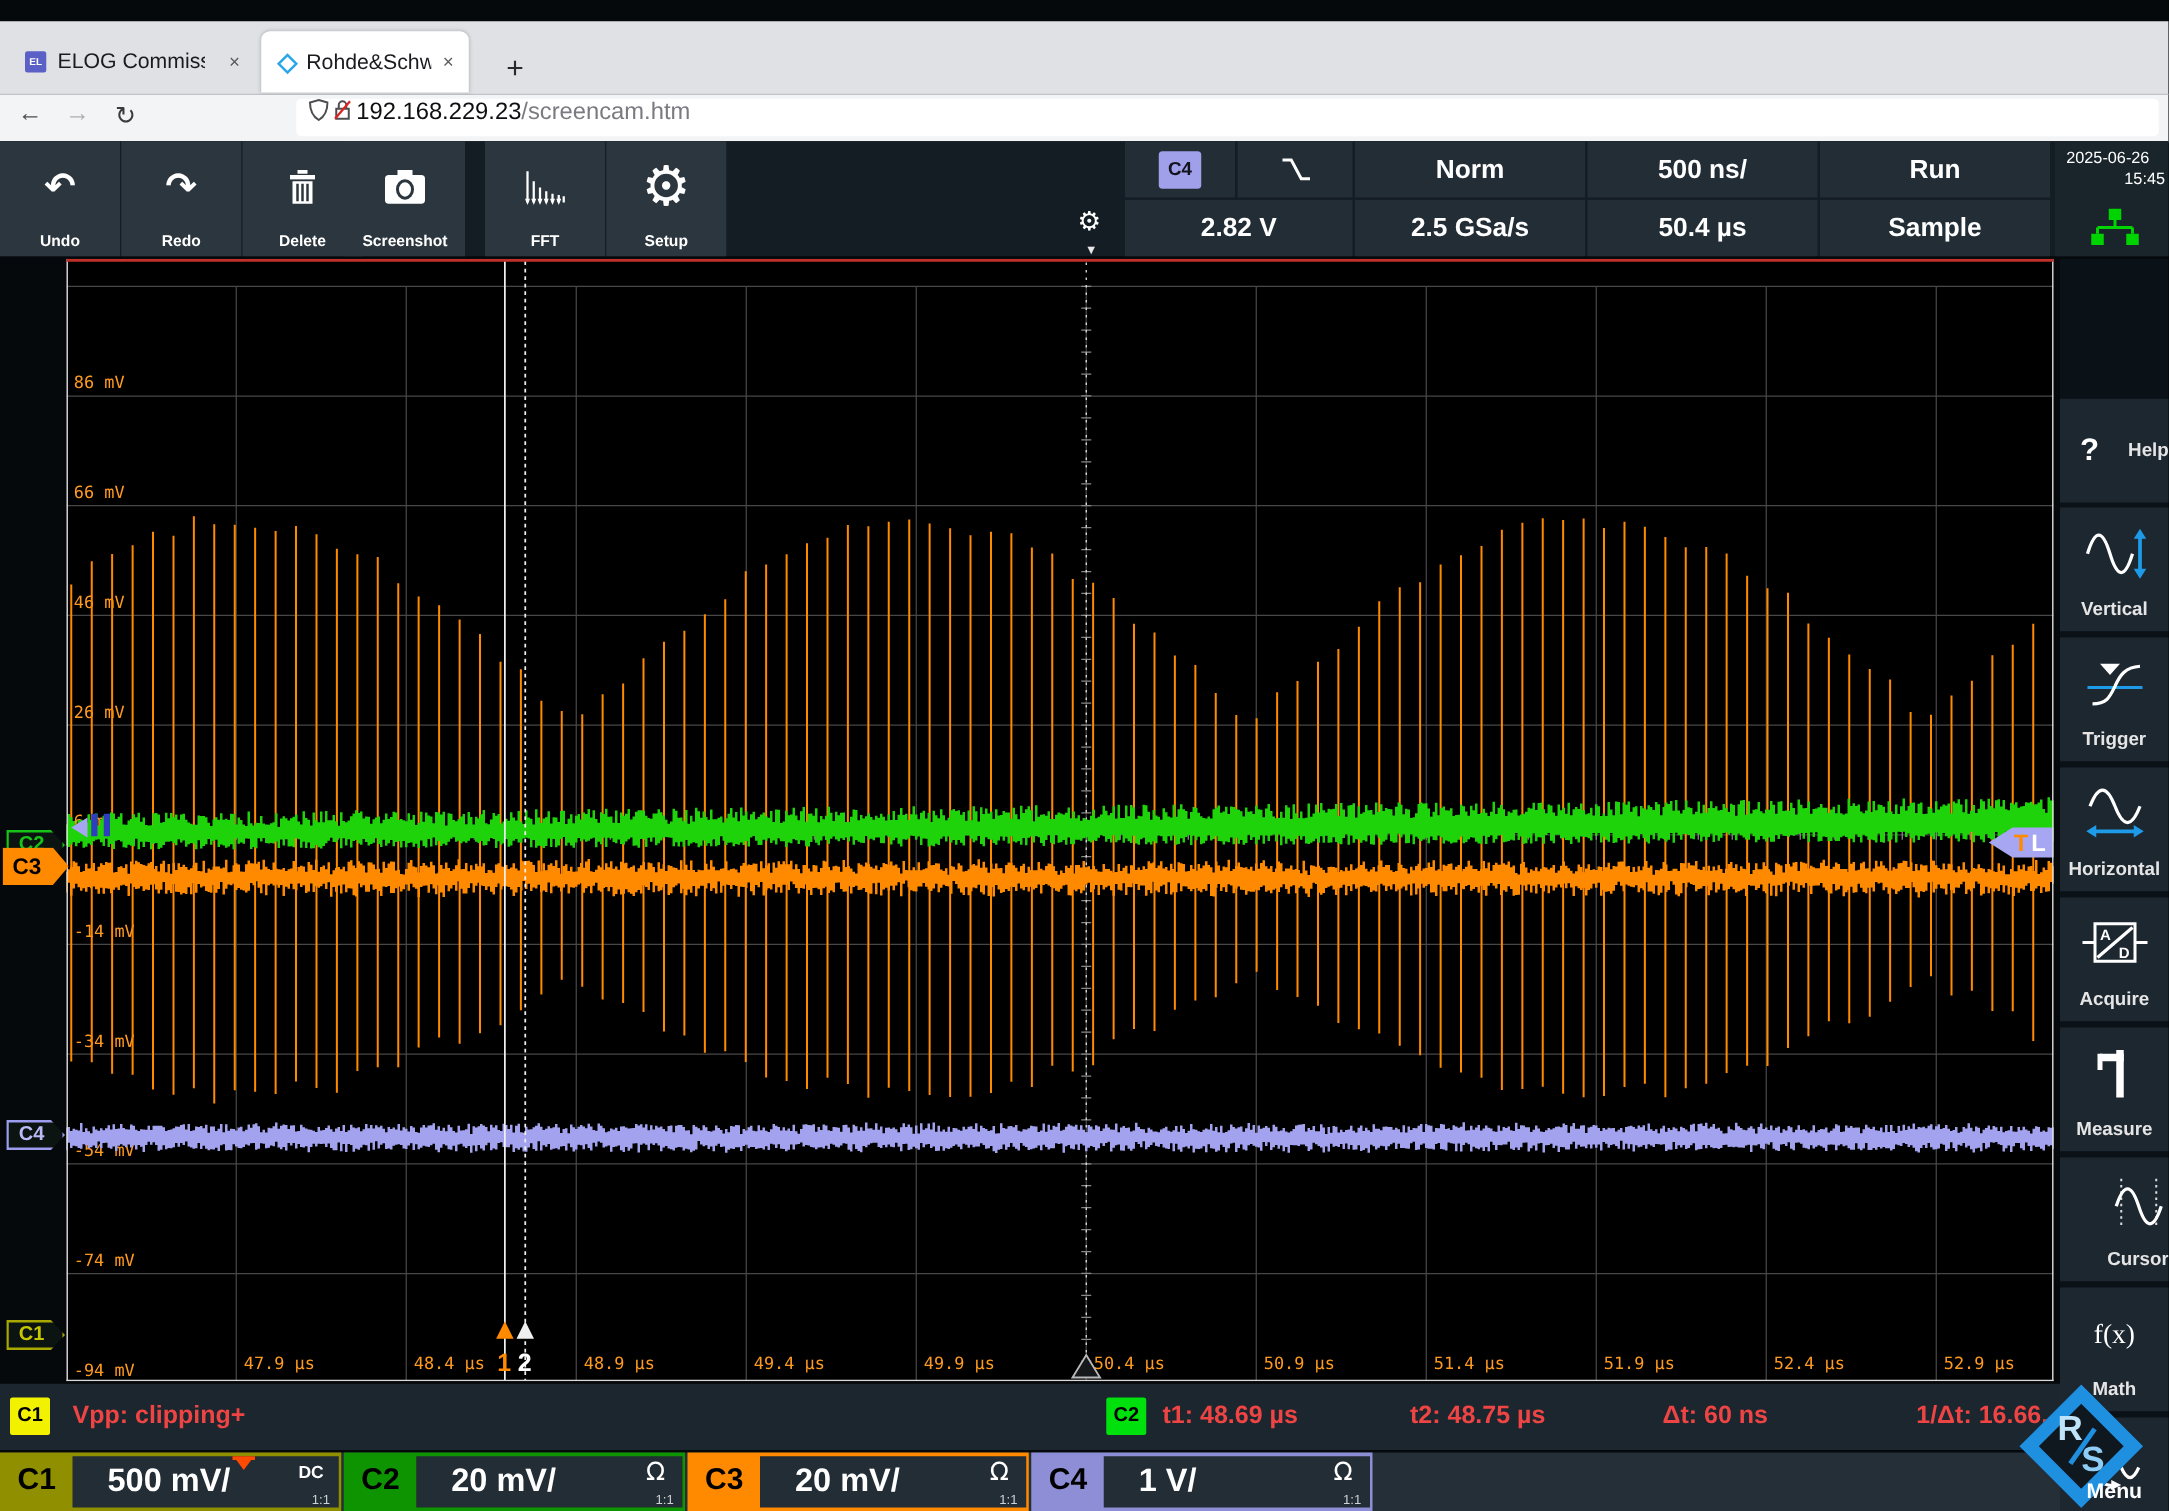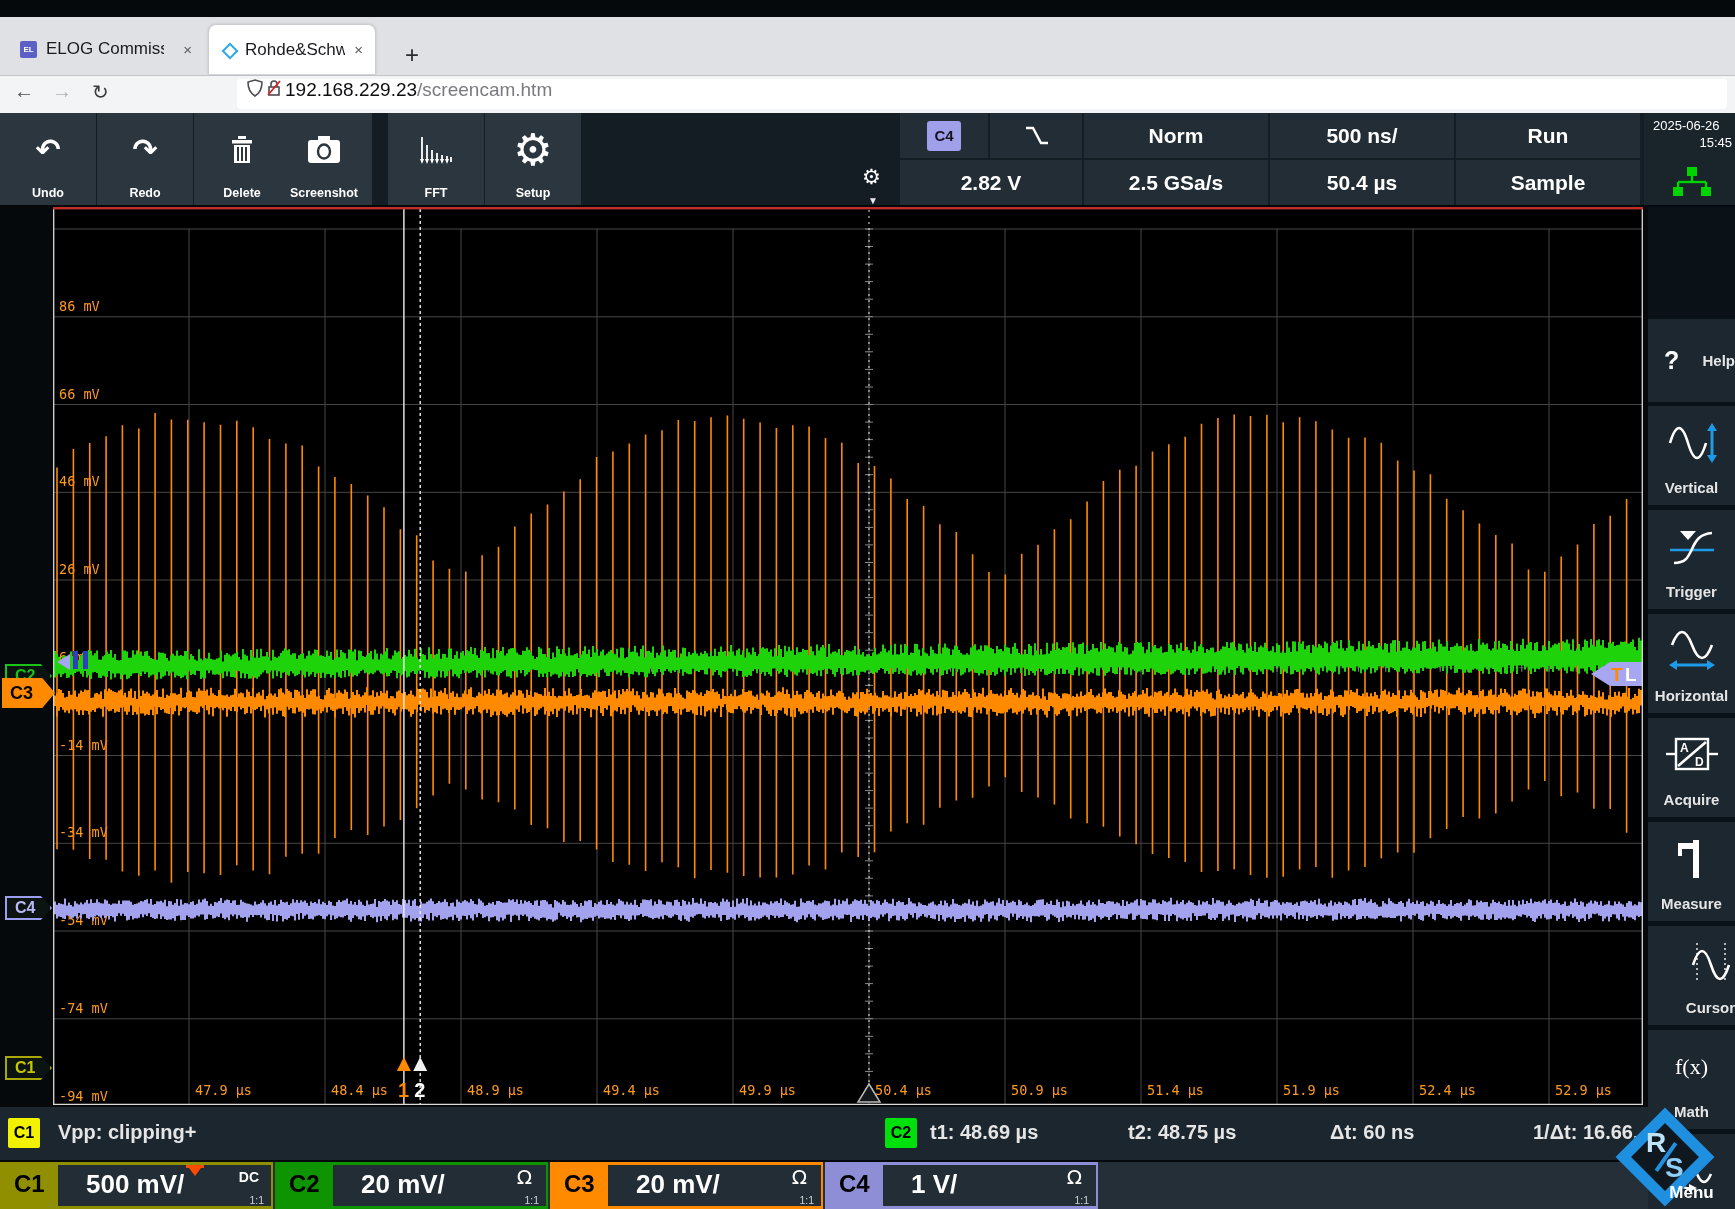--- a/index.html
+++ b/index.html
@@ -39,21 +39,21 @@
   #datecell .dt{position:absolute;left:9px;top:5px;width:120px;font-size:13px;white-space:nowrap;}
   #datecell .tm{position:absolute;right:3px;top:22px;font-size:13px;}
   
   #plot{position:absolute;left:53px;top:94px;width:1590px;height:898px;}
   
   .chmark{position:absolute;clip-path:polygon(0 0,76% 0,100% 50%,76% 100%,0 100%);display:flex;align-items:center;padding-left:8px;box-sizing:border-box;font-weight:bold;font-size:16px;}
   .chmark.outline{background:#0b1410;}
   
   #results{position:absolute;left:0;top:994px;width:1648px;height:53px;background:#1c262e;}
   .badge{position:absolute;top:11px;width:32px;height:30px;border-radius:2px;color:#000;font-weight:bold;font-size:16px;display:flex;align-items:center;justify-content:center;}
-  .rtext{position:absolute;top:14px;color:#e5e5e5;font-size:20px;font-weight:bold;white-space:nowrap;}
+  .rtext{position:absolute;top:14px;color:#ef4444;font-size:20px;font-weight:bold;white-space:nowrap;}
   
   #chbar{position:absolute;left:0;top:1049px;width:1648px;height:47px;background:#252f37;}
   .ch-block{position:absolute;top:0;height:47px;}
   .ch-name{position:absolute;left:14px;top:8px;font-size:24px;font-weight:bold;color:#000;}
   .ch-panel{position:absolute;left:58px;top:3px;right:2px;bottom:3px;background:#232d35;}
   .ch-val{position:absolute;left:28px;top:4px;font-size:26px;font-weight:bold;color:#fff;white-space:nowrap;}
   .ch-ohm{position:absolute;right:14px;top:0px;font-size:20px;color:#fff;font-family:"DejaVu Sans",sans-serif;}
   .ch-coup{position:absolute;right:12px;top:4px;font-size:14px;font-weight:bold;color:#fff;margin-left:43px;}
   .ch-probe{position:absolute;right:7px;bottom:0px;font-size:10.5px;color:#ced2d5;}
   .trig-mark{position:absolute;left:128px;top:0;width:18px;height:11px;}

